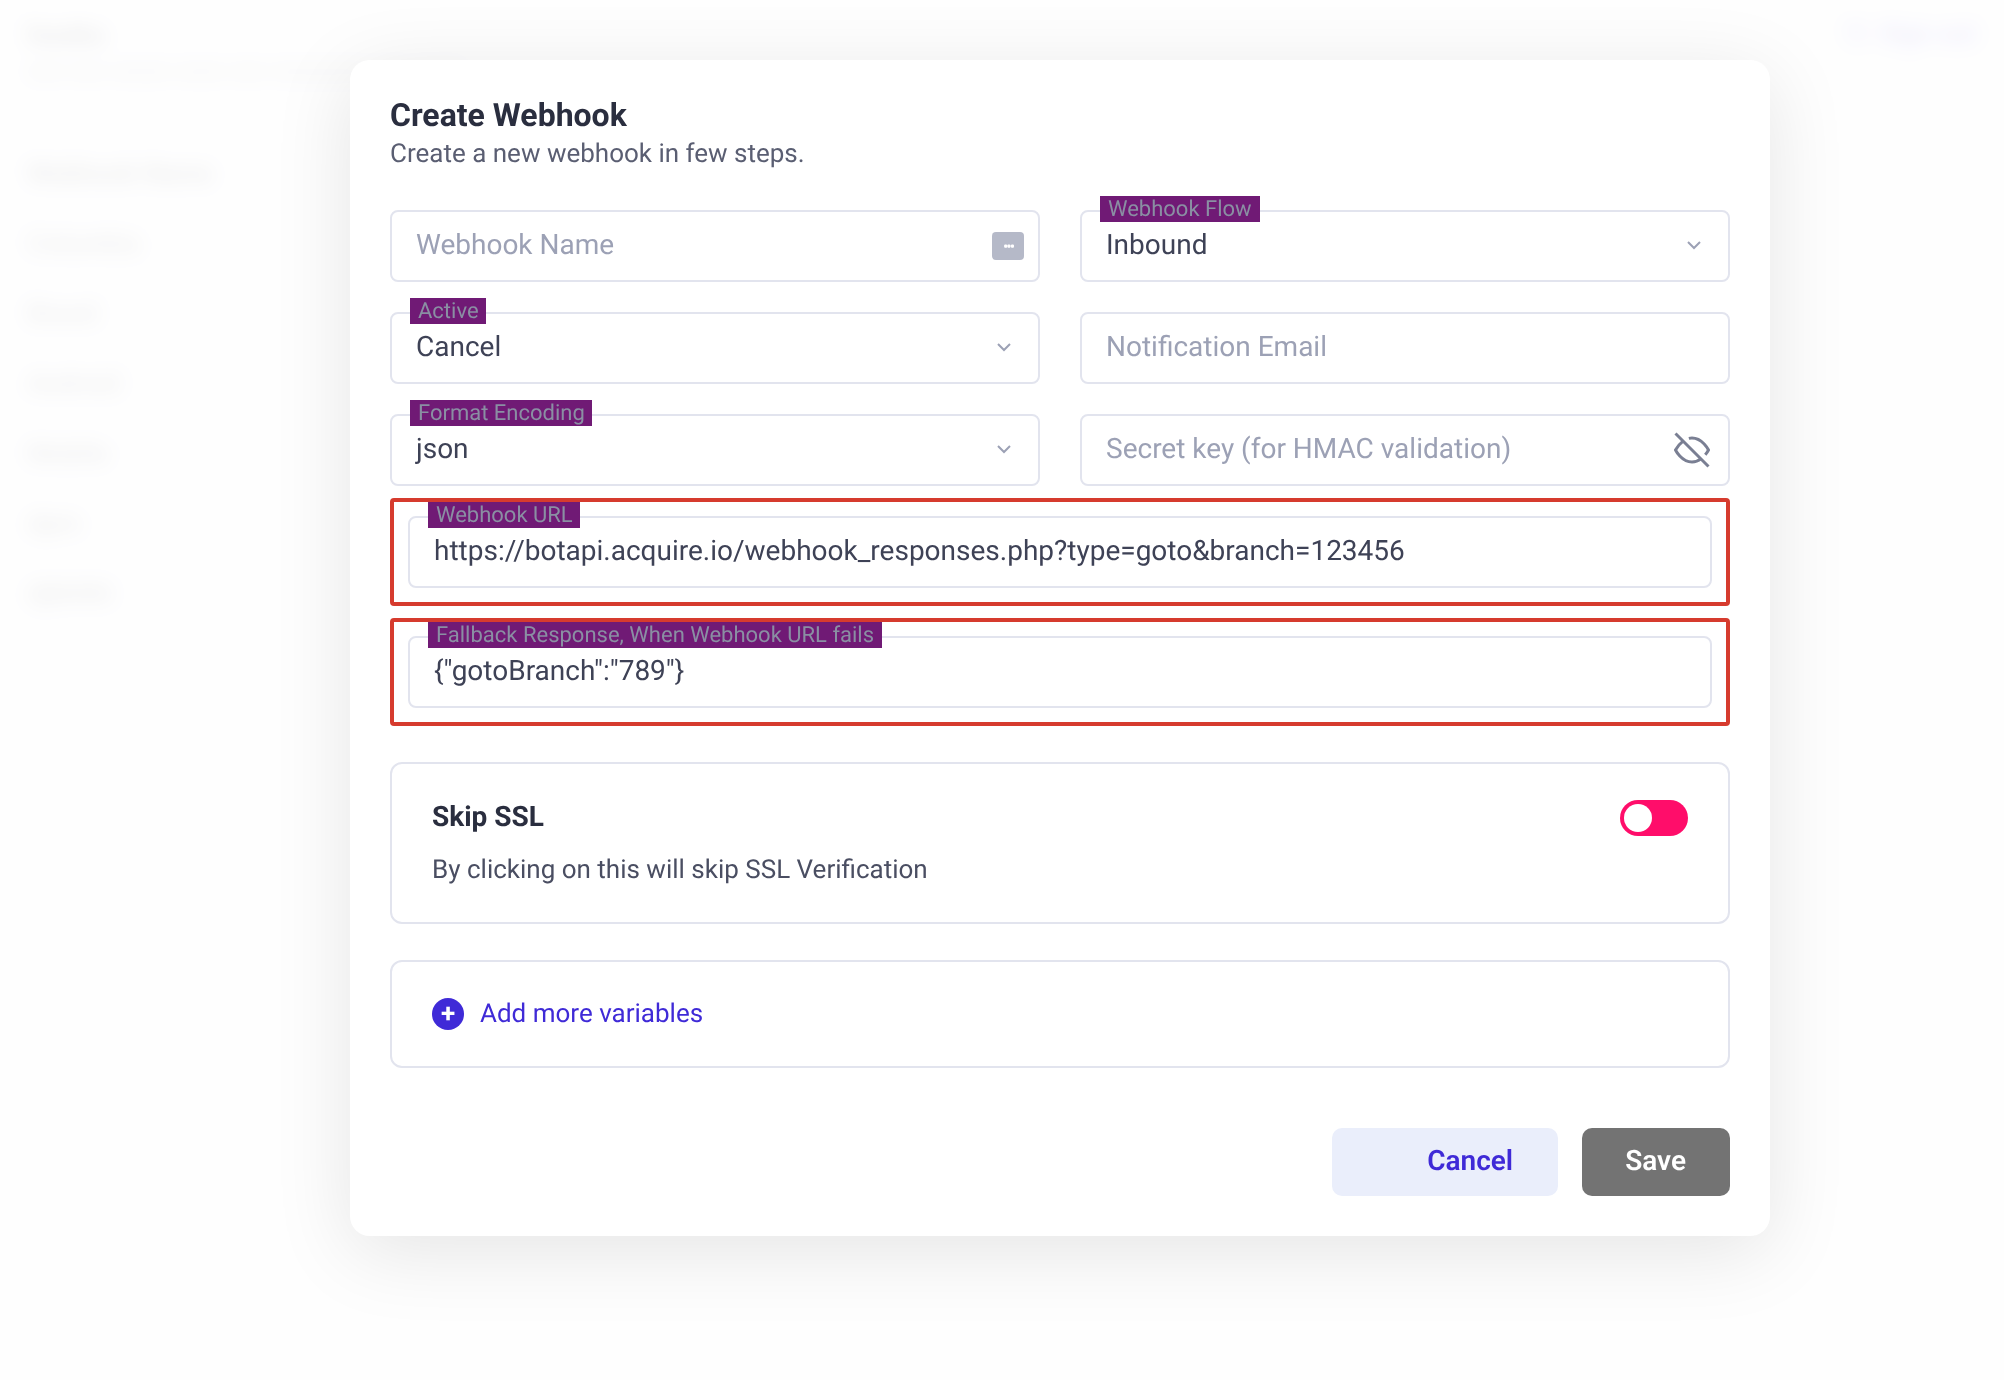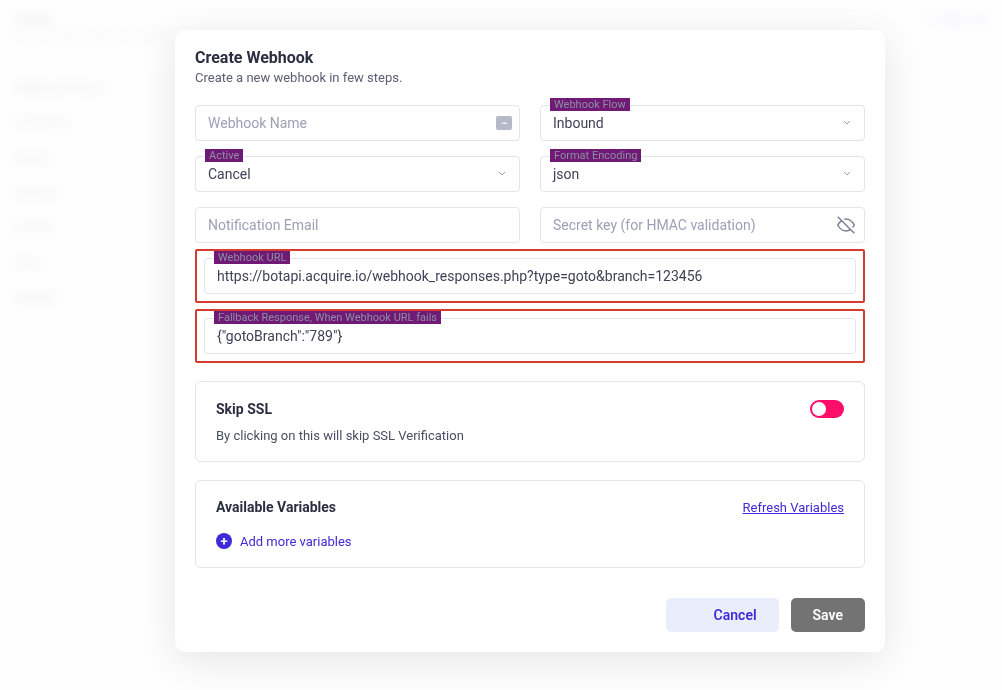--- a/index.html
+++ b/index.html
@@ -273,33 +273,33 @@
     </div>
     <div class="field-wrap select-wrap">
       <div class="field-label">Active</div>
       <div class="field" style="cursor:pointer;">Cancel</div>
       <span class="select-arrow">
         <svg width="12" height="12" viewBox="0 0 24 24" fill="none" stroke="currentColor" stroke-width="2">
             <polyline points="6 9 12 15 18 9"></polyline>
           </svg>
       </span>
     </div>
+    <div class="field-wrap">
+      <input class="field" type="text" placeholder="Notification Email" style="">
+    </div>
     <div class="field-wrap select-wrap">
       <div class="field-label">Format Encoding</div>
       <div class="field" style="cursor:pointer;">json</div>
       <span class="select-arrow">
         <svg width="12" height="12" viewBox="0 0 24 24" fill="none" stroke="currentColor" stroke-width="2">
             <polyline points="6 9 12 15 18 9"></polyline>
           </svg>
       </span>
     </div>
     <div class="field-wrap">
-      <input class="field" type="text" placeholder="Notification Email" style="">
-    </div>
-    <div class="field-wrap">
       <input class="field" type="text" placeholder="Secret key (for HMAC validation)" style="">
       <span class="right-icon eye-icon">
         <svg width="18" height="18" viewBox="0 0 24 24" fill="none" stroke="#7a7f93" stroke-width="2">
             <path d="M17.94 17.94A10.07 10.07 0 0 1 12 20c-7 0-11-8-11-8a18.45 18.45 0 0 1 5.06-5.94M9.9 4.24A9.12 9.12 0 0 1 12 4c7 0 11 8 11 8a18.5 18.5 0 0 1-2.16 3.19"></path>
             <line x1="1" y1="1" x2="23" y2="23"></line>
           </svg>
       </span>
     </div>
   </div>
 
@@ -319,24 +319,20 @@
 
   <div class="section-box">
     <div class="skip-row">
       <div class="skip-title">Skip SSL</div>
       <div class="toggle"></div>
     </div>
     <div class="skip-desc">By clicking on this will skip SSL Verification</div>
   </div>
 
   <div class="section-box">
-    <div class="vars-header">
-      <div class="vars-title">Available Variables</div>
-      <a class="refresh-link">Refresh Variables</a>
-    </div>
     <div class="add-vars">
       <span class="plus-circle">+</span>
       <span>Add more variables</span>
     </div>
   </div>
 
   <div class="modal-footer">
     <button class="btn btn-cancel">Cancel</button>
     <button class="btn btn-save">Save</button>
   </div>

